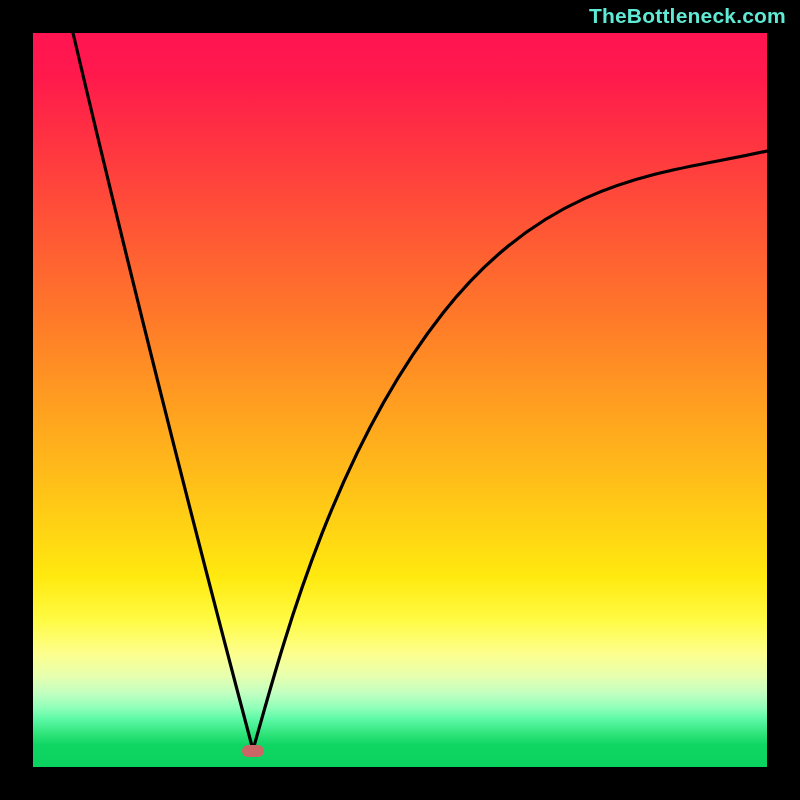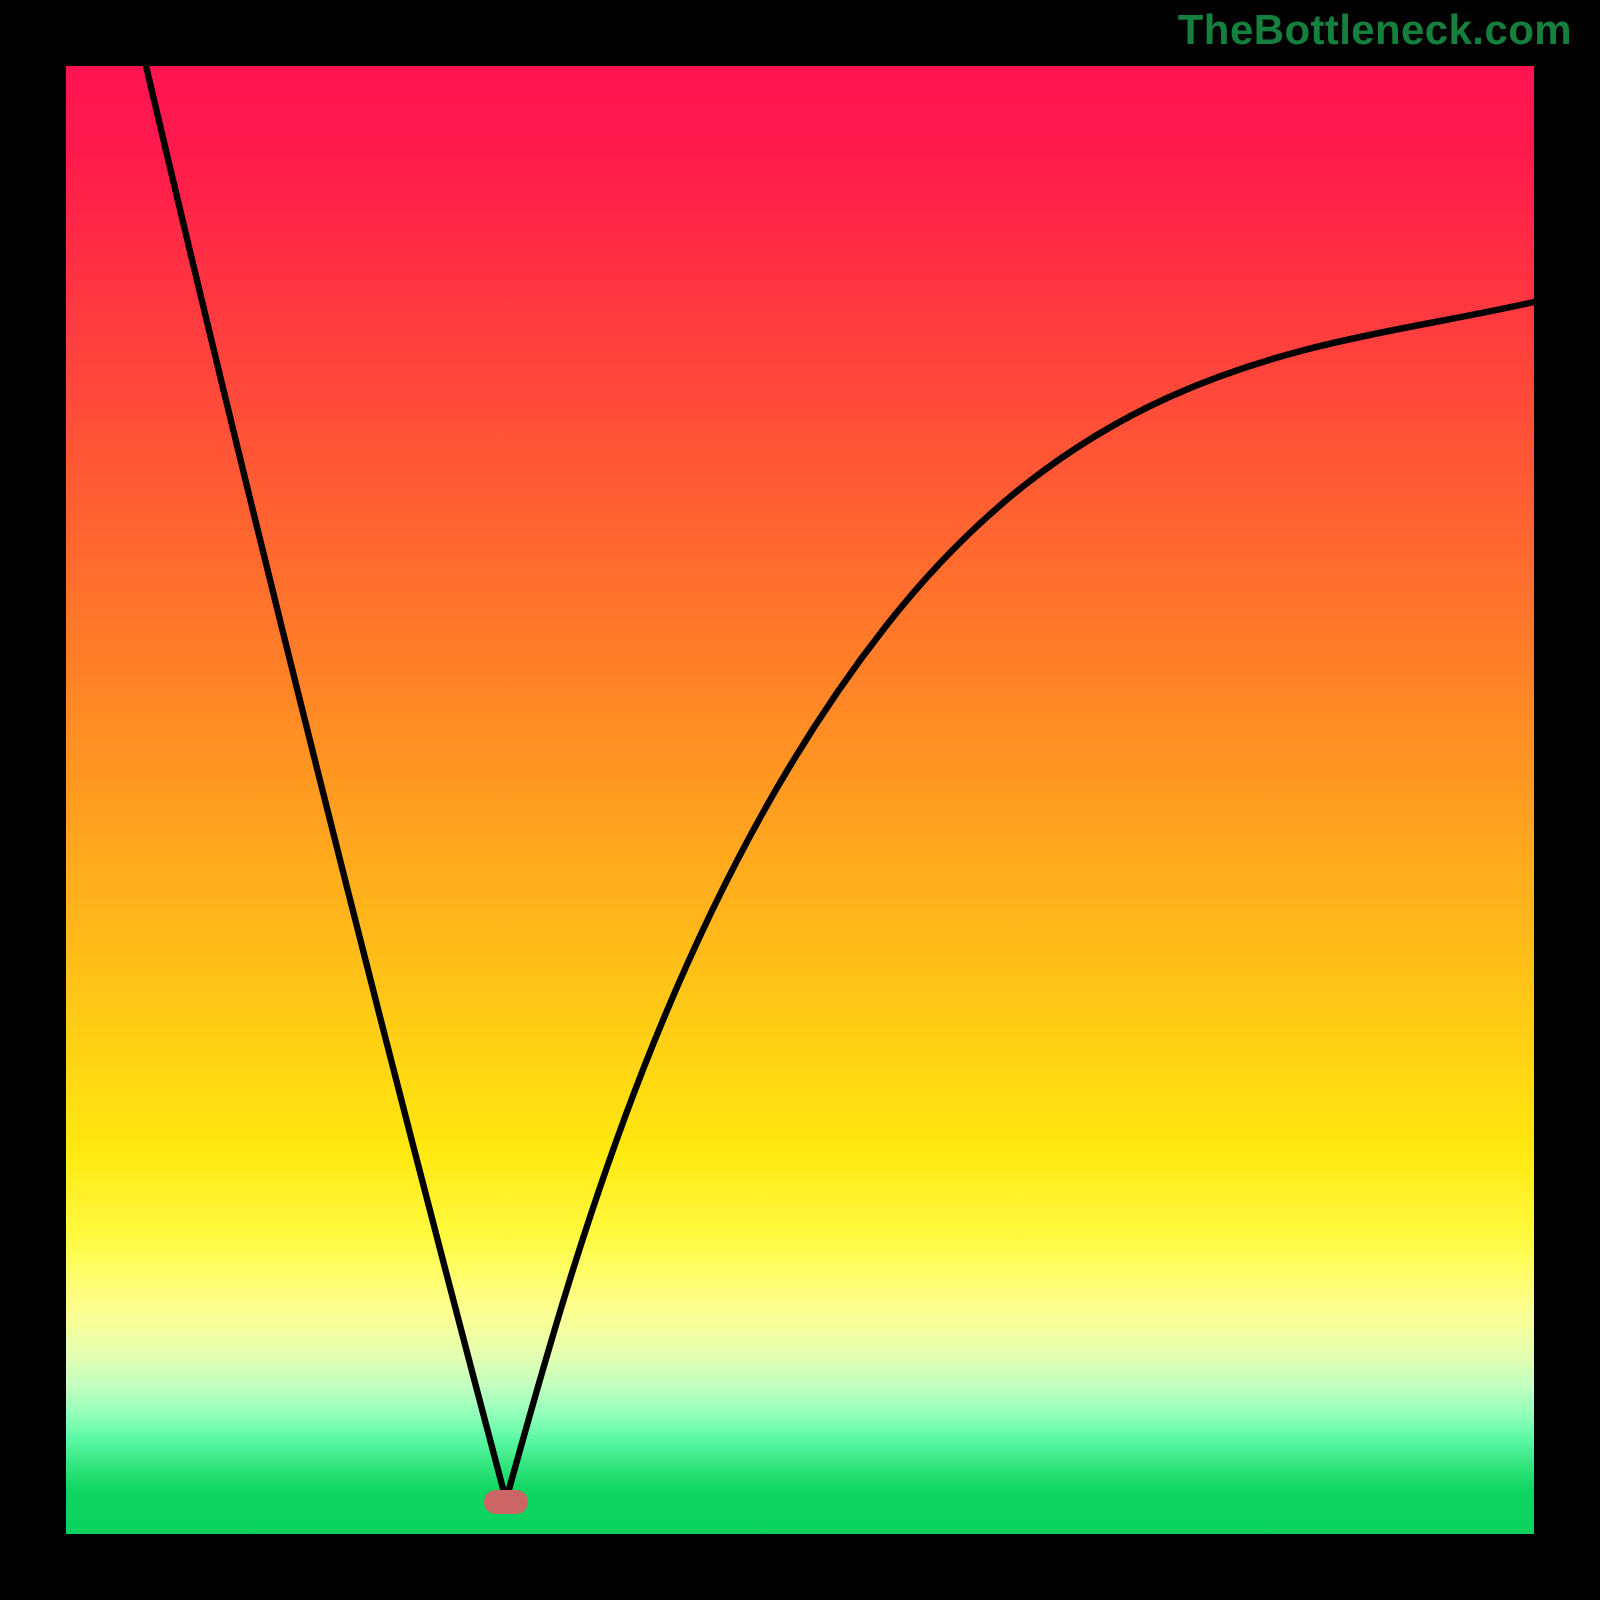--- a/index.html
+++ b/index.html
@@ -14,21 +14,21 @@
   .frame {
     width: 800px;
     height: 800px;
     background: #000;
     position: relative;
   }
   .attribution {
     position: absolute;
     top: 4px;
     right: 14px;
-    color: #15803d;
+    color: #5eead4;
     font-size: 21px;
     font-weight: 600;
     letter-spacing: 0.2px;
   }
   .plot {
     position: absolute;
     left: 33px;
     top: 33px;
     width: 734px;
     height: 734px;

